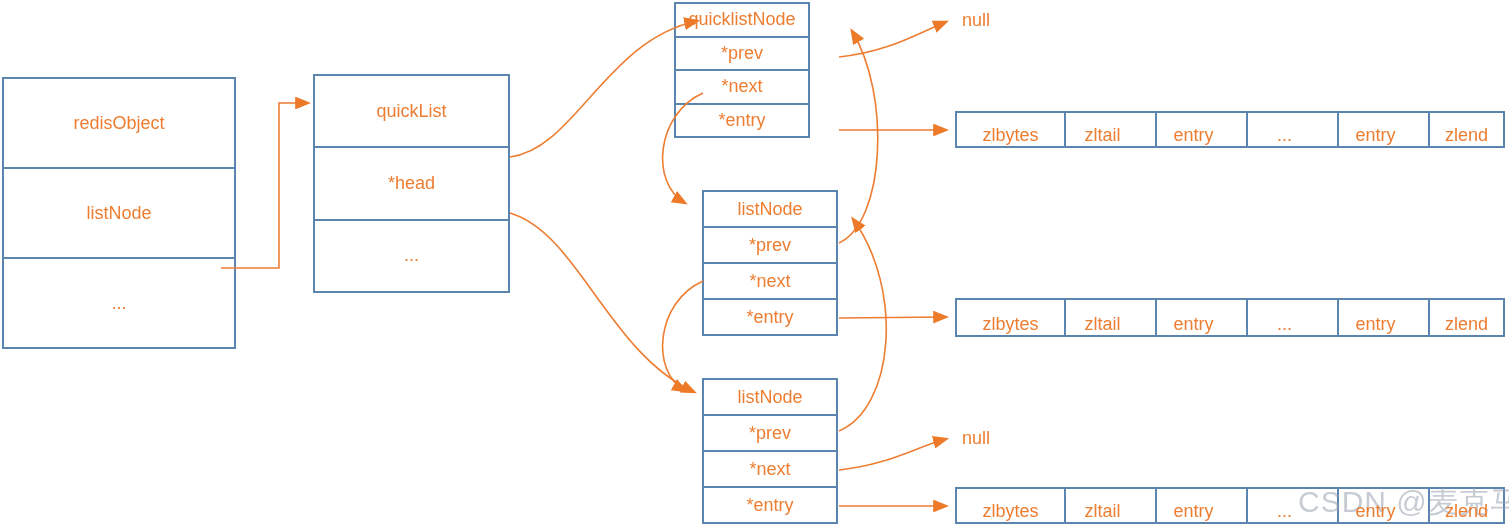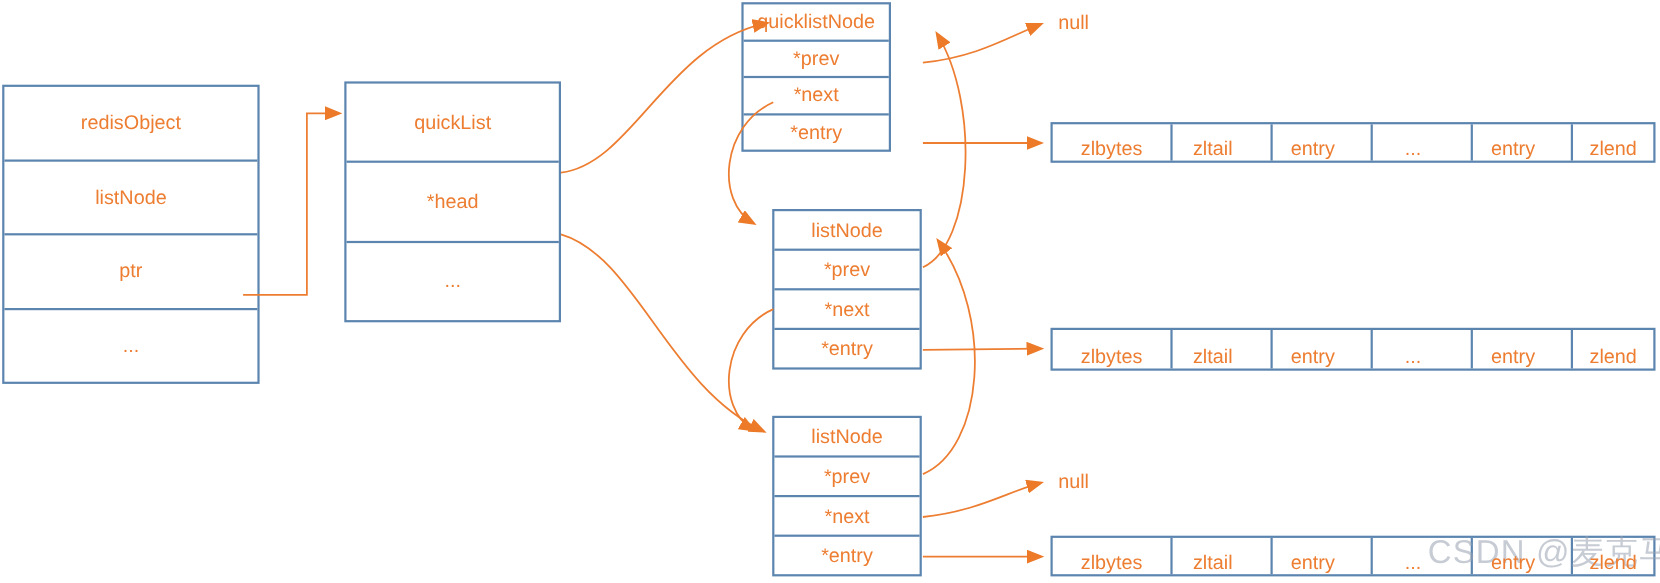--- a/index.html
+++ b/index.html
@@ -104,21 +104,20 @@
 </head>
 <body>
 
 <div id="stage">
 
   <div class="box" id="redis-object">
     <div class="row">redisObject</div>
     <div class="row">
       <div>listNode</div>
     </div>
-    <div class="row">ptr</div>
     <div class="row">...</div>
   </div>
 
   <div class="box" id="quick-list">
     <div class="row">quickList</div>
     <div class="row">*head</div>
     <div class="row">...</div>
   </div>
 
   <div class="box" id="node1">

